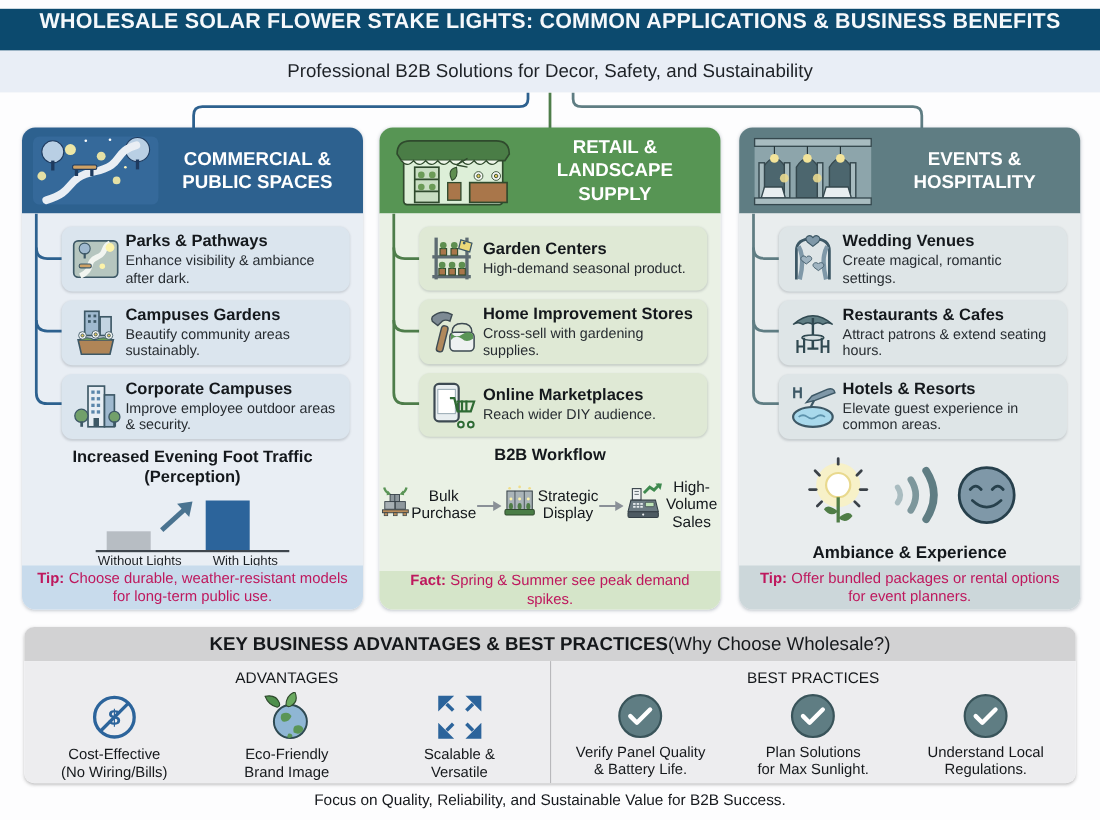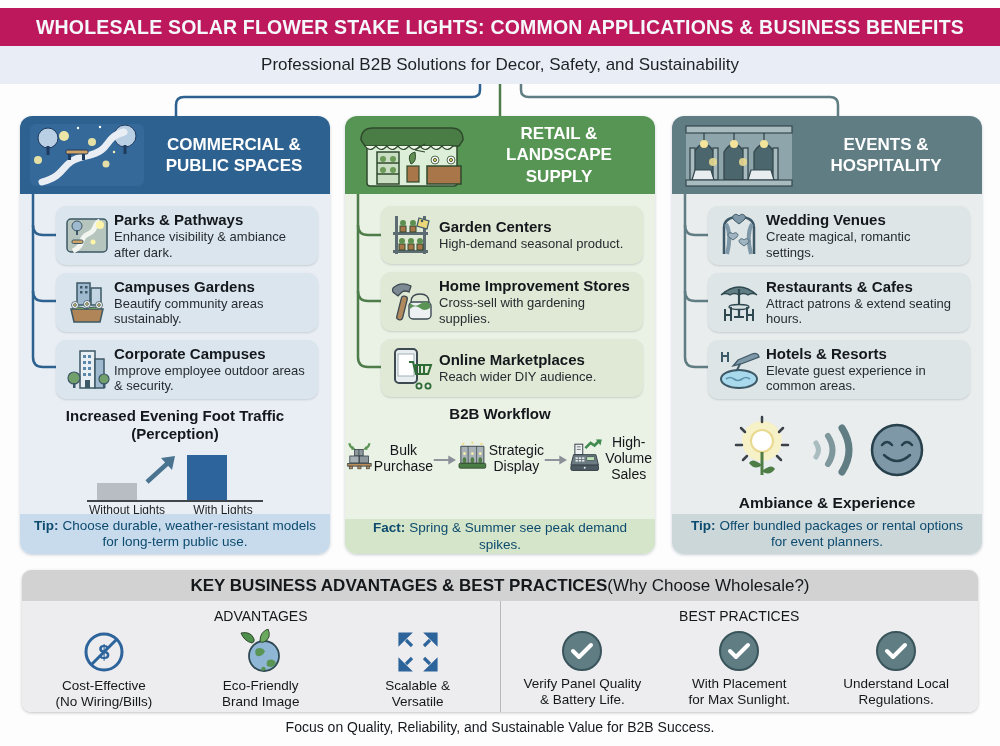--- a/index.html
+++ b/index.html
@@ -1,22 +1,22 @@
 <!DOCTYPE html>
 <html><head>
 <meta charset="utf-8">
 <style>
   * { margin:0; padding:0; box-sizing:border-box; }
   html,body { width:1000px; height:746px; background:#ffffff; font-family:"Liberation Sans", sans-serif; }
   .page { position:relative; width:1000px; height:746px; background:#fdfdfe; overflow:hidden; }
   .pre { white-space:pre-line; }
 
   
-  .title-bar { position:absolute; top:8px; left:0; width:1000px; height:38px; background:#be185d;
-               display:flex; align-items:center; justify-content:center; }
+  .title-bar { position:absolute; top:8px; left:0; width:1000px; height:38px; background:#0c4a6e;
+               display:flex; align-items:flex-start; justify-content:center; }
   .title-bar span { color:#f5f8fb; font-weight:bold; font-size:19.5px; letter-spacing:.2px; }
   .subtitle-band { position:absolute; top:46px; left:0; width:1000px; height:38px; background:#e9eef6;
                    display:flex; align-items:center; justify-content:center; }
   .subtitle-band span { color:#1d2126; font-size:17px; }
   .connector-band { position:absolute; top:84px; left:0; width:1000px; height:34px; }
 
   
   .col { position:absolute; top:116px; height:438px; width:310px; border-radius:12px;
          box-shadow:0 1px 3px rgba(40,60,80,.25); }
   .col-1 { left:20px; } .col-2 { left:345px; } .col-3 { left:672px; }
@@ -56,21 +56,21 @@
   .wf-row { display:flex; justify-content:center; align-items:flex-start; margin-top:6px; }
   .wf-step { width:88px; display:flex; flex-direction:row; align-items:center; }
   .wf-arrow { margin-top:24px; }
   .wf-label { margin-top:4px; font-size:14px; color:#14181c; text-align:center; line-height:1.15; }
 
   .ambiance-row { display:flex; align-items:center; justify-content:center; gap:14px; margin-top:14px; height:74px; }
   .ambiance-caption { text-align:center; font-weight:bold; font-size:15.5px; color:#14181c; line-height:1.25; margin-top:6px; }
 
   .note-bar { position:absolute; bottom:0; left:0; right:0; height:40px; border-radius:0 0 12px 12px;
               display:flex; align-items:center; justify-content:center; text-align:center;
-              font-size:13.5px; color:#0c4a6e; line-height:1.2; padding:0 8px; }
+              font-size:13.5px; color:#be185d; line-height:1.2; padding:0 8px; }
   .col-1 .note-bar { background:#c8dbec; }
   .col-2 .note-bar { background:#d5e5c9; height:35px; }
   .col-3 .note-bar { background:#ccd7da; }
   .note-bar b { margin-right:4px; }
 
   
   .bottom-panel { position:absolute; left:22px; top:570px; width:956px; height:142px; border-radius:9px;
                   overflow:hidden; box-shadow:0 1px 3px rgba(60,60,60,.3); }
   .bottom-title { height:31px; background:#d2d2d3; display:flex; align-items:center; justify-content:center;
                   font-size:17px; color:#15181b; }
@@ -601,21 +601,21 @@
                 <path d="M13 22 l6 6 L31 16" fill="none" stroke="#ffffff" stroke-width="4" stroke-linecap="round" stroke-linejoin="round"></path>
               </svg>
             <div class="benefit-label pre">Verify Panel Quality
 &amp; Battery Life.</div>
           </div>
           <div class="benefit">
             <svg width="44" height="44" viewBox="0 0 44 44">
                 <circle cx="22" cy="22" r="19" fill="#5f7d83" stroke="#39545a" stroke-width="2"></circle>
                 <path d="M13 22 l6 6 L31 16" fill="none" stroke="#ffffff" stroke-width="4" stroke-linecap="round" stroke-linejoin="round"></path>
               </svg>
-            <div class="benefit-label pre">With Placement
+            <div class="benefit-label pre">Plan Solutions
 for Max Sunlight.</div>
           </div>
           <div class="benefit">
             <svg width="44" height="44" viewBox="0 0 44 44">
                 <circle cx="22" cy="22" r="19" fill="#5f7d83" stroke="#39545a" stroke-width="2"></circle>
                 <path d="M13 22 l6 6 L31 16" fill="none" stroke="#ffffff" stroke-width="4" stroke-linecap="round" stroke-linejoin="round"></path>
               </svg>
             <div class="benefit-label pre">Understand Local
 Regulations.</div>
           </div>

